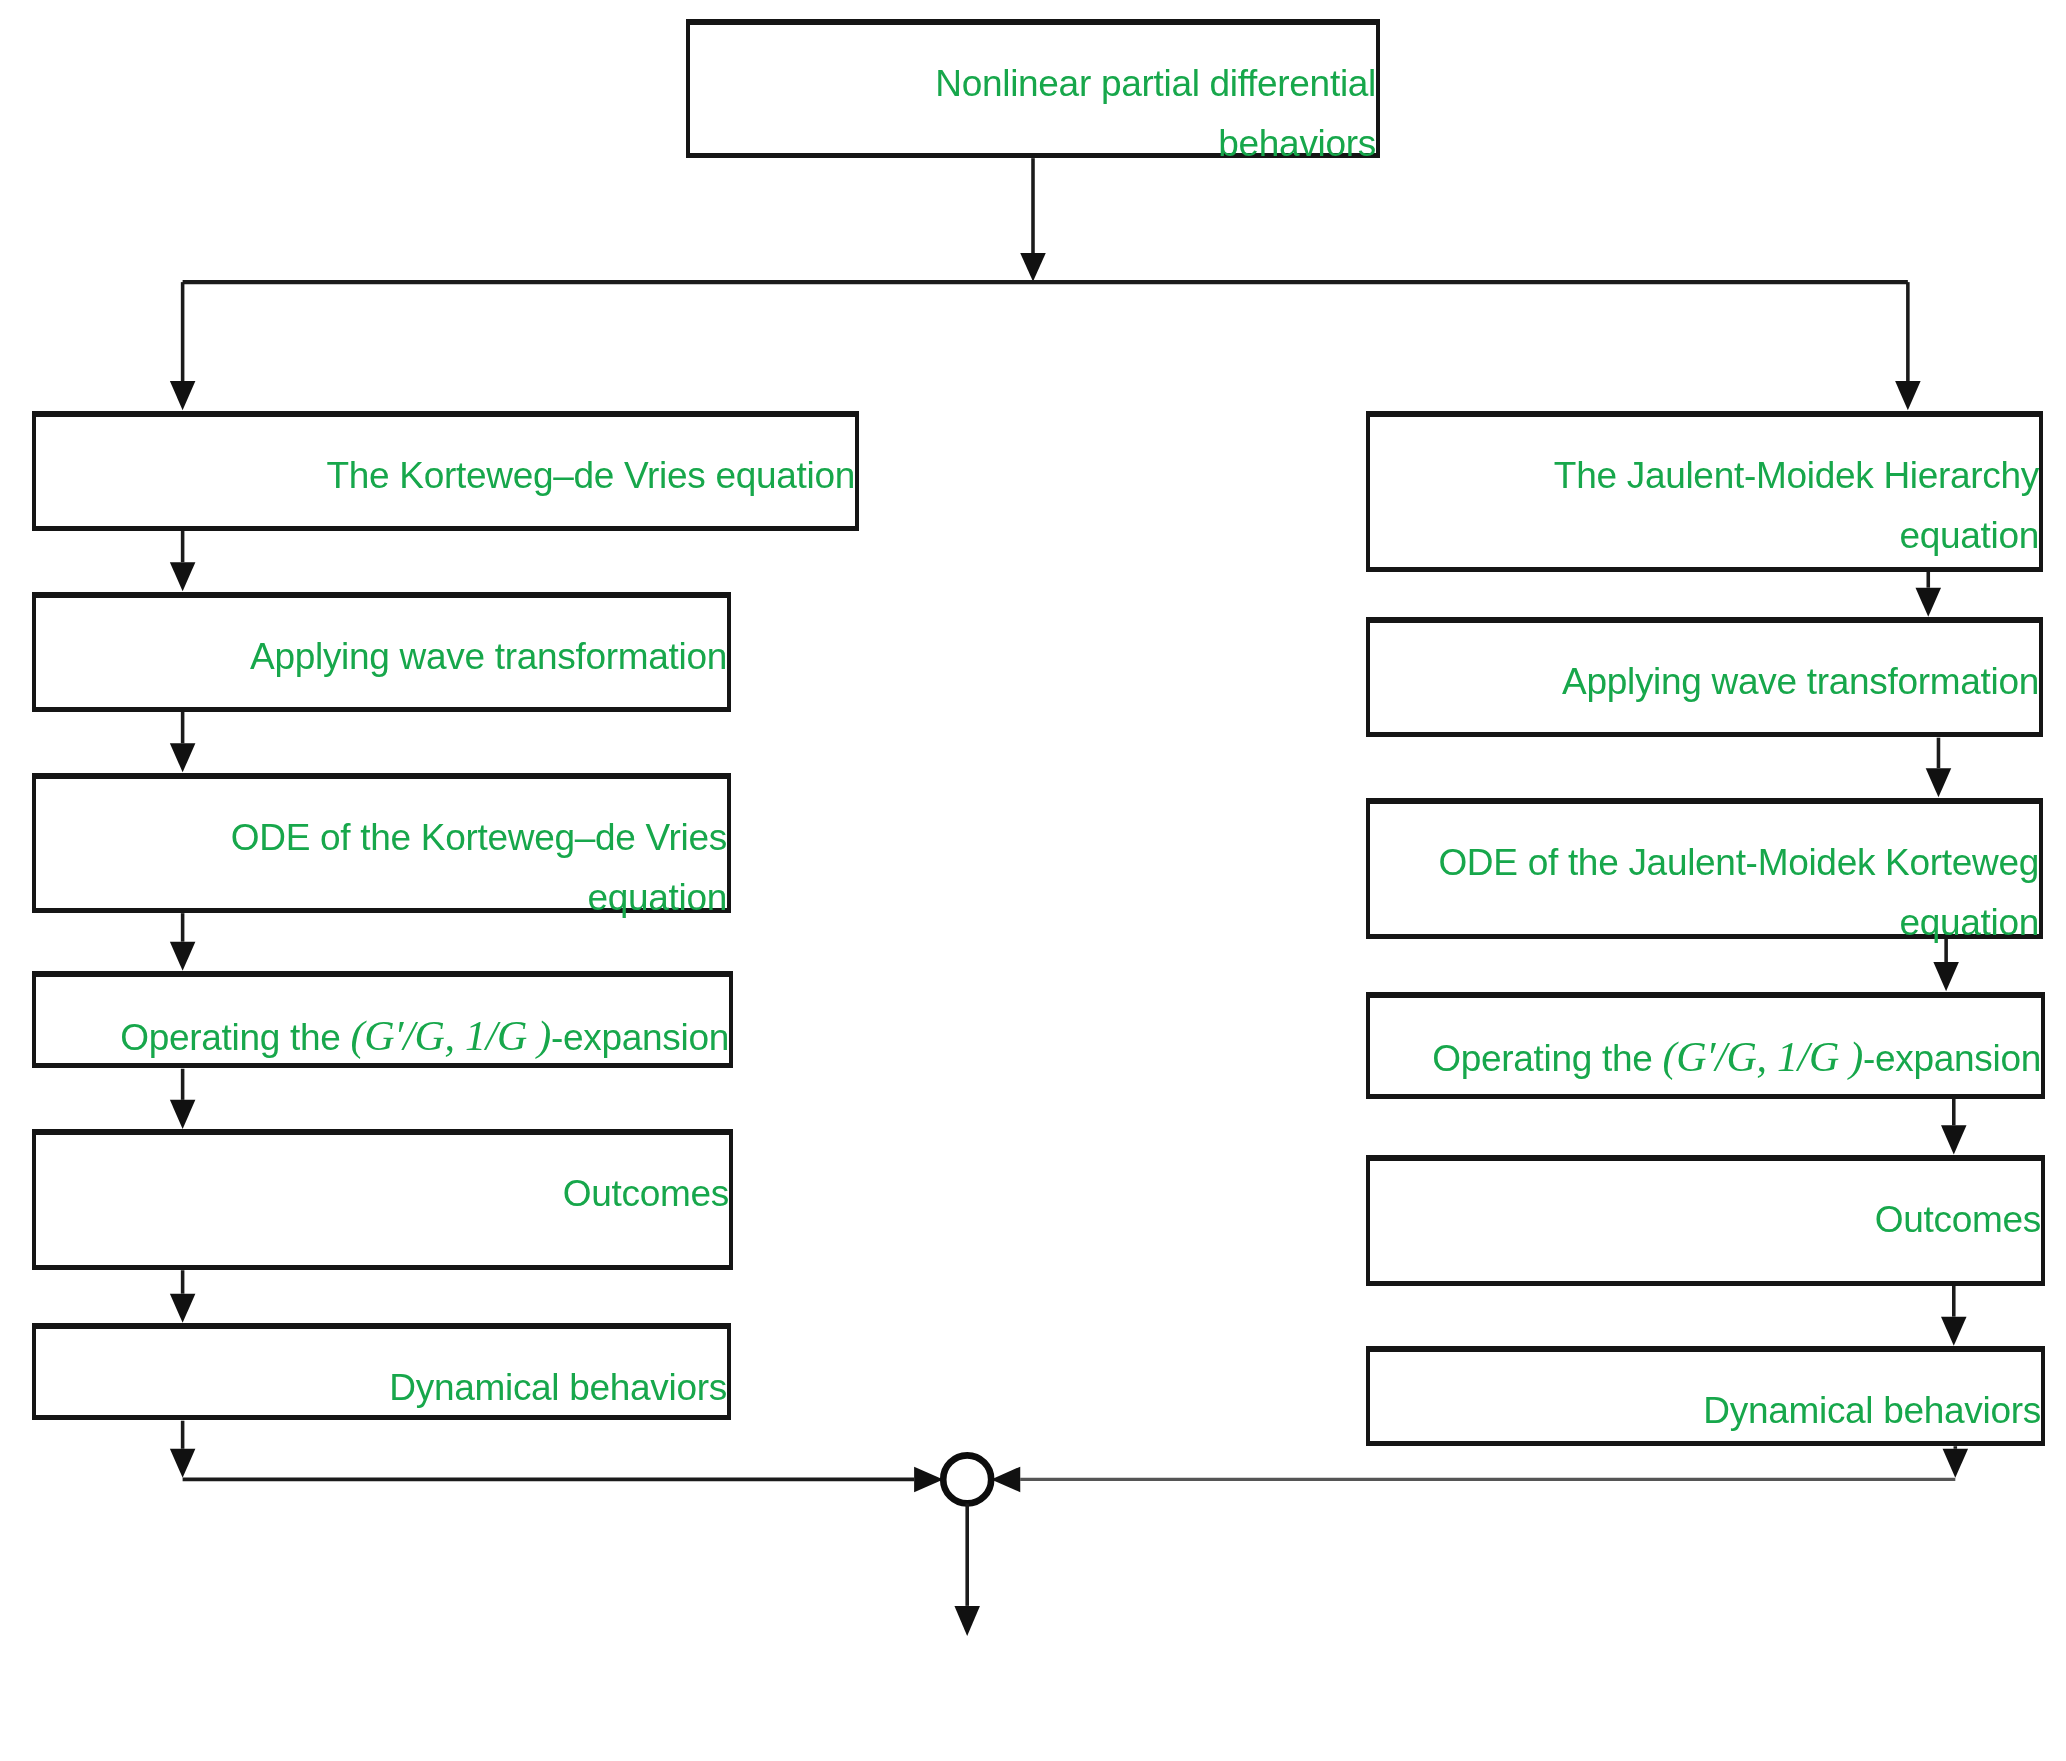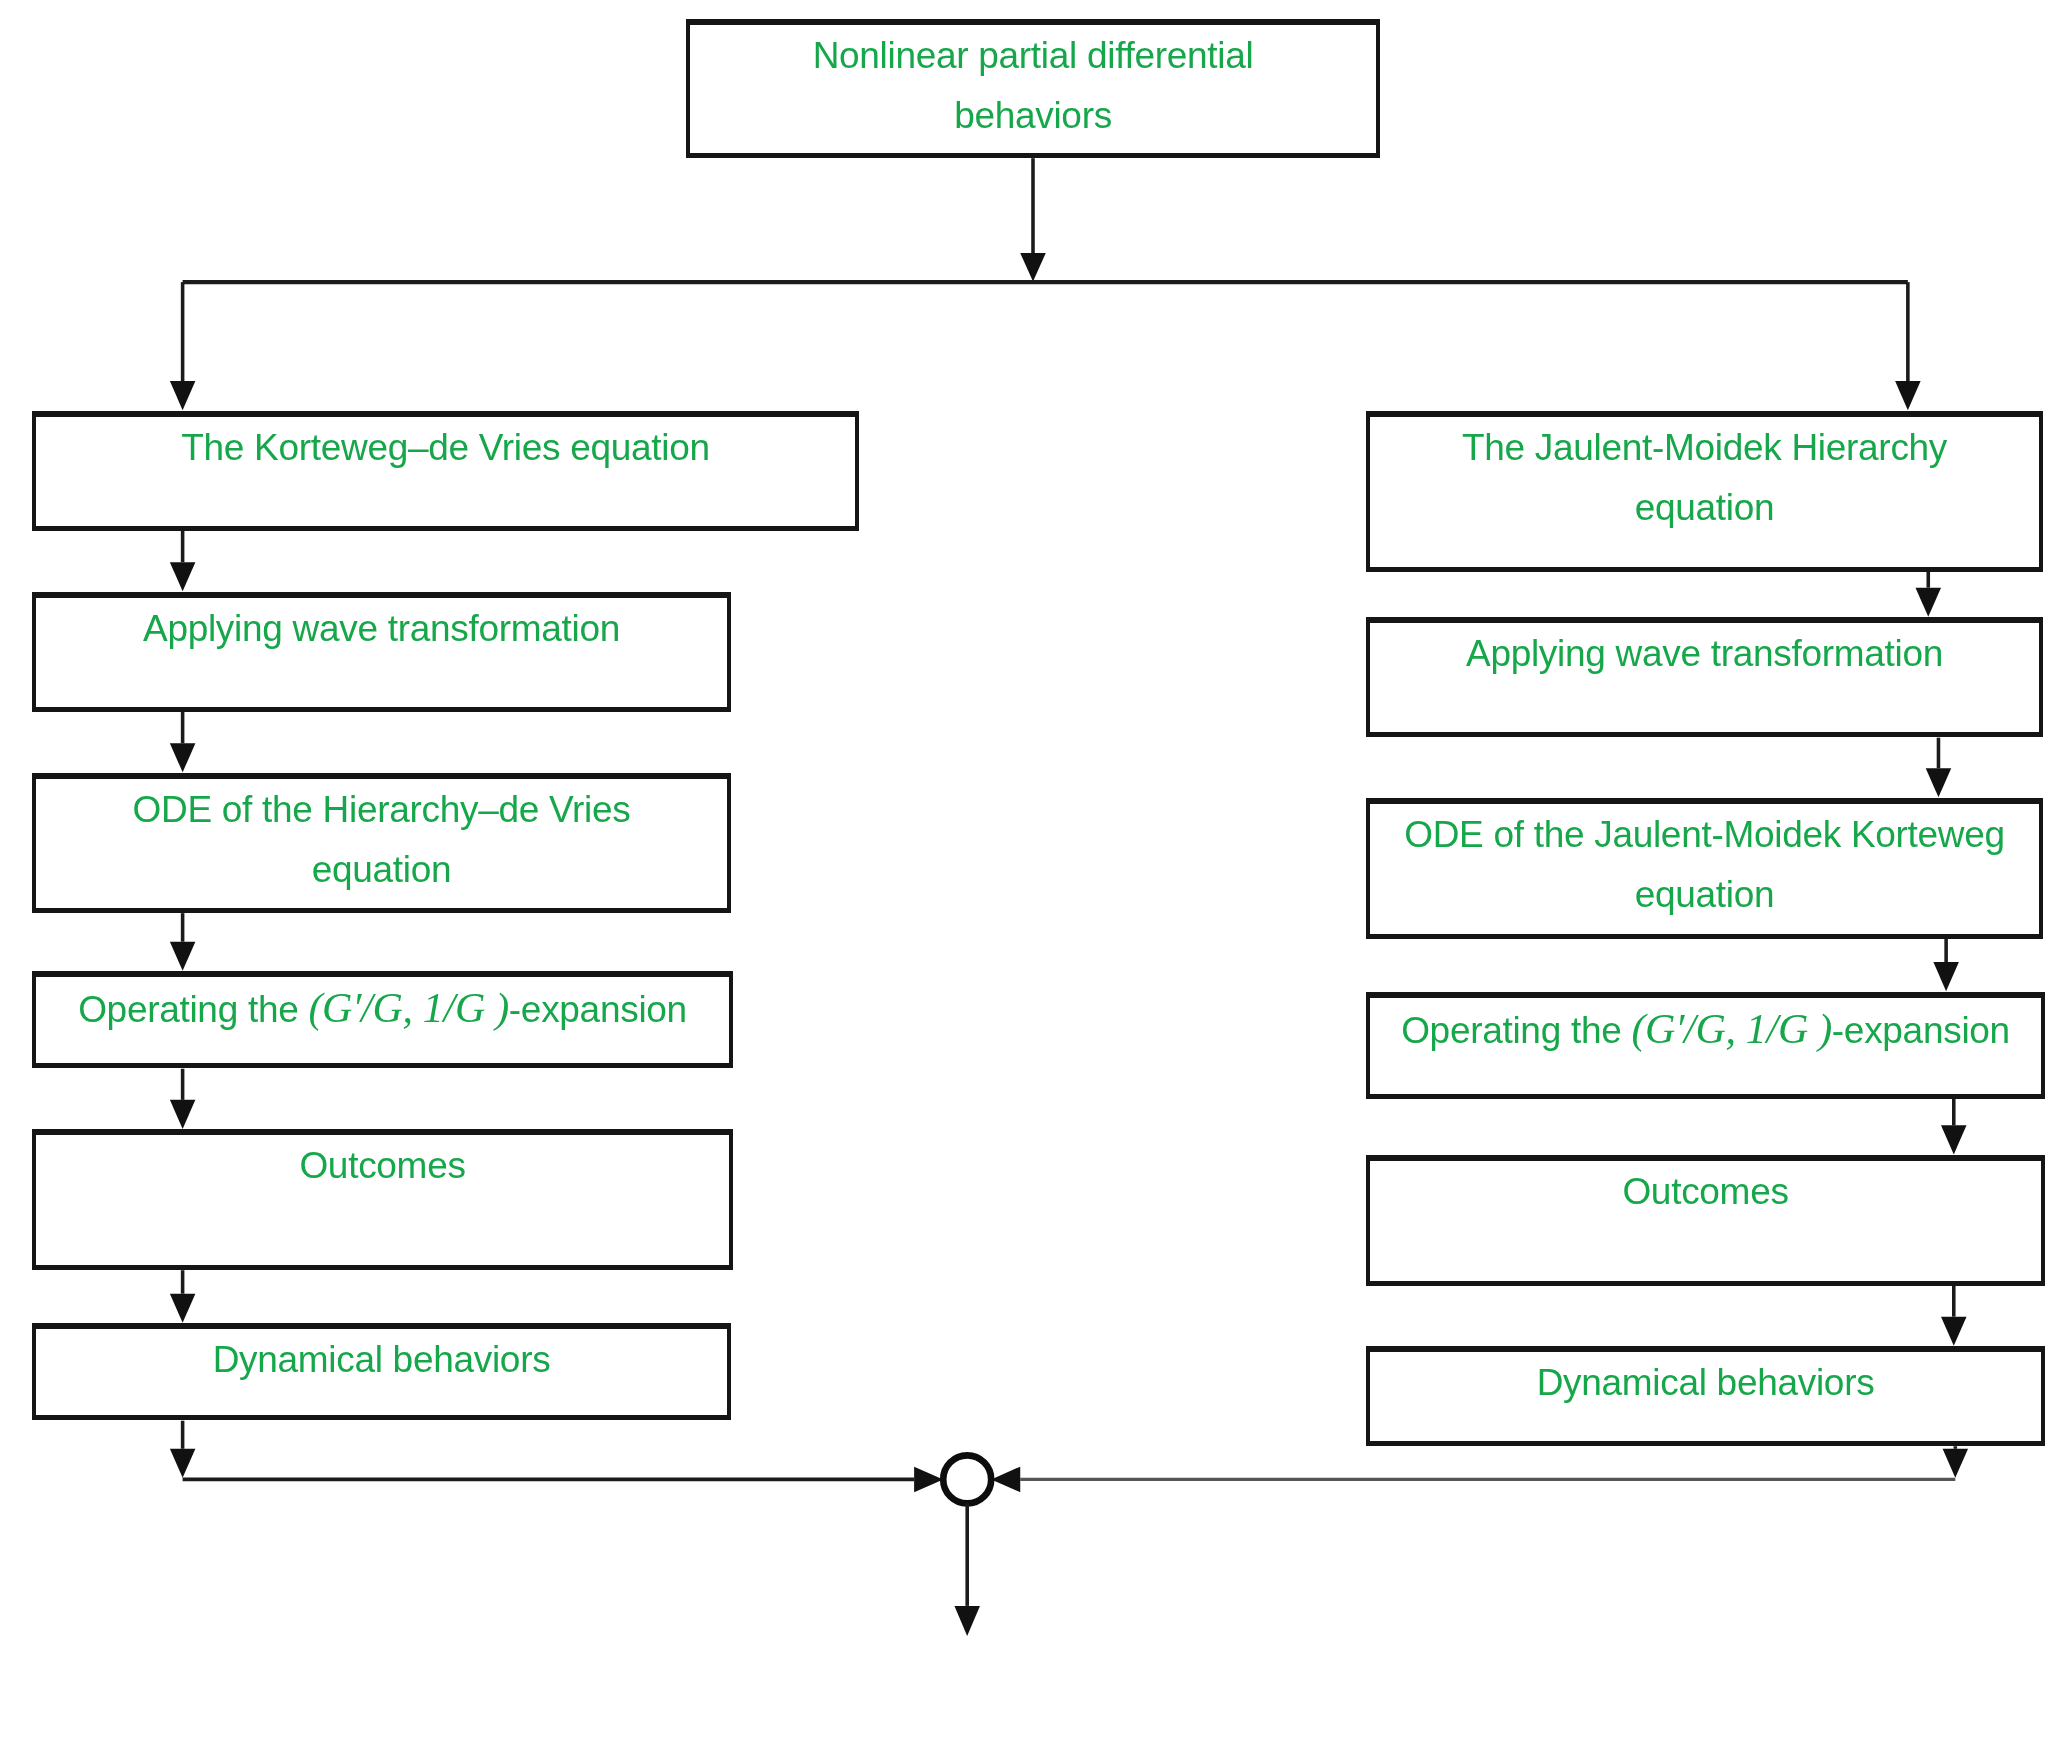--- a/index.html
+++ b/index.html
@@ -15,22 +15,22 @@
   }
   .box{
     position:absolute;
     box-sizing:border-box;
     background:#ffffff;
     border:4.1px solid #151515;
     border-top-width:6.1px;
     border-bottom-width:5.1px;
     display:flex;
     flex-direction:column;
-    align-items:center;
-    padding-top:1px;
+    align-items:flex-end;
+    padding-top:29px;
     z-index:2;
   }
   .line{
     font-size:37px;
     line-height:60px;
     letter-spacing:-0.3px;
     color:#17a74b;
     white-space:nowrap;
     text-align:center;
   }
@@ -141,21 +141,21 @@
 
   <div class="box" style="left:32px;top:411px;width:827px;height:120px">
     <div class="line">The Korteweg–de Vries equation</div>
   </div>
 
   <div class="box" style="left:32px;top:592px;width:699px;height:120px">
     <div class="line">Applying wave transformation</div>
   </div>
 
   <div class="box" style="left:32px;top:773px;width:699px;height:140px">
-    <div class="line">ODE of the Hierarchy–de Vries</div>
+    <div class="line">ODE of the Korteweg–de Vries</div>
     <div class="line">equation</div>
   </div>
 
   <div class="box" style="left:32px;top:971px;width:701px;height:97px">
     <div class="line">
       <span>Operating the </span><span class="mathseg">(G′/G, 1/G )</span><span>-expansion</span>
     </div>
   </div>
 
   <div class="box" style="left:32px;top:1129px;width:701px;height:141px">

